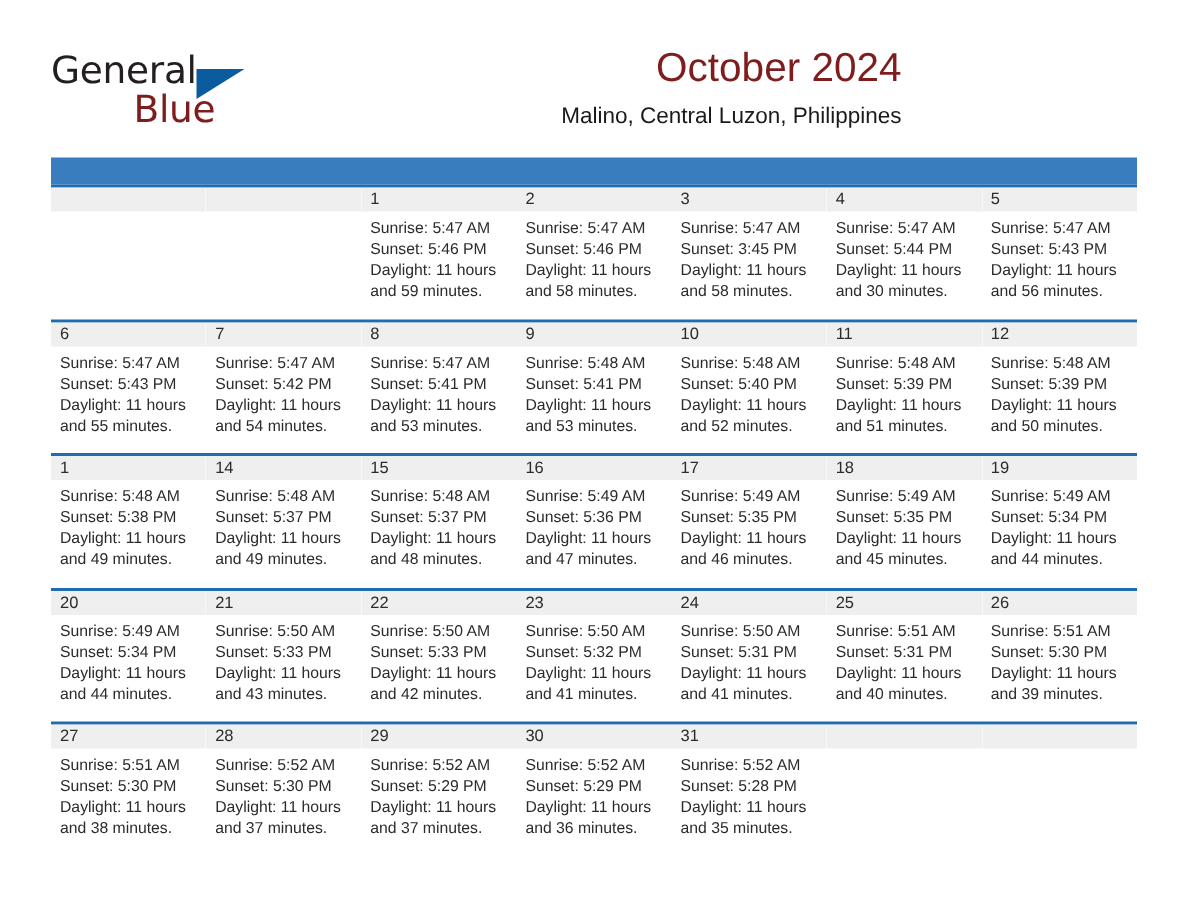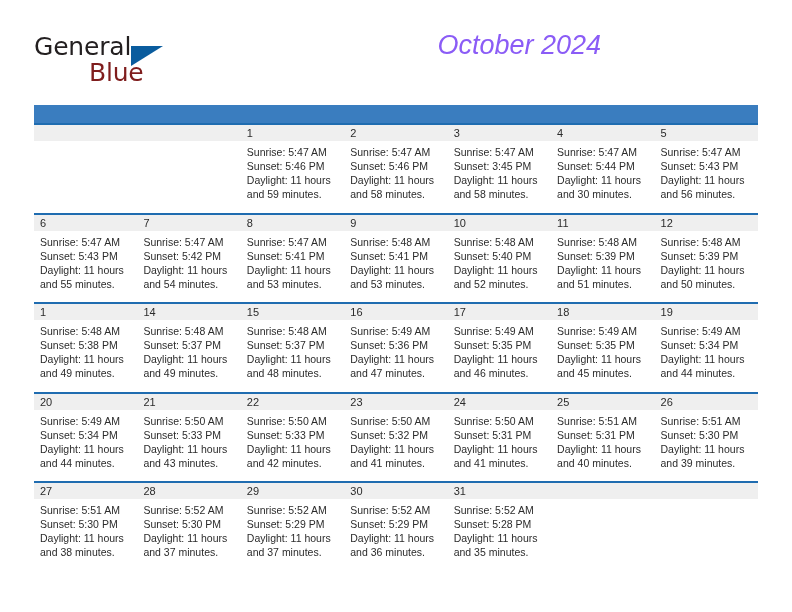--- a/index.html
+++ b/index.html
@@ -69,25 +69,24 @@
   }
 
   .title-block {
     position: absolute;
     right: 36px;
     top: 28px;
     text-align: right;
   }
   .cal-title {
     font-size: 27px;
-    color: #8b5cf6;
+    color: #7f1d1d;
     font-weight: 400;
     line-height: 34px;
     white-space: nowrap;
-    font-style: italic;
   }
   .cal-subtitle {
     font-size: 15px;
     color: #1a1a1a;
     font-weight: 400;
     line-height: 22px;
     margin-top: 5px;
     white-space: nowrap;
   }
 
@@ -165,20 +164,21 @@
   <div class="header">
 
     <div class="logo">
       <span class="logo-general">General</span>
       <span class="logo-triangle"></span>
       <span class="logo-blue">Blue</span>
     </div>
 
     <div class="title-block">
       <div class="cal-title">October 2024</div>
+      <div class="cal-subtitle">Malino, Central Luzon, Philippines</div>
     </div>
 
   </div>
 
   <div class="calendar">
     <div class="dow-row" id="dow-row">
         <div class="dow-cell">Sunday</div>
         <div class="dow-cell">Monday</div>
         <div class="dow-cell">Tuesday</div>
         <div class="dow-cell">Thursday</div>

